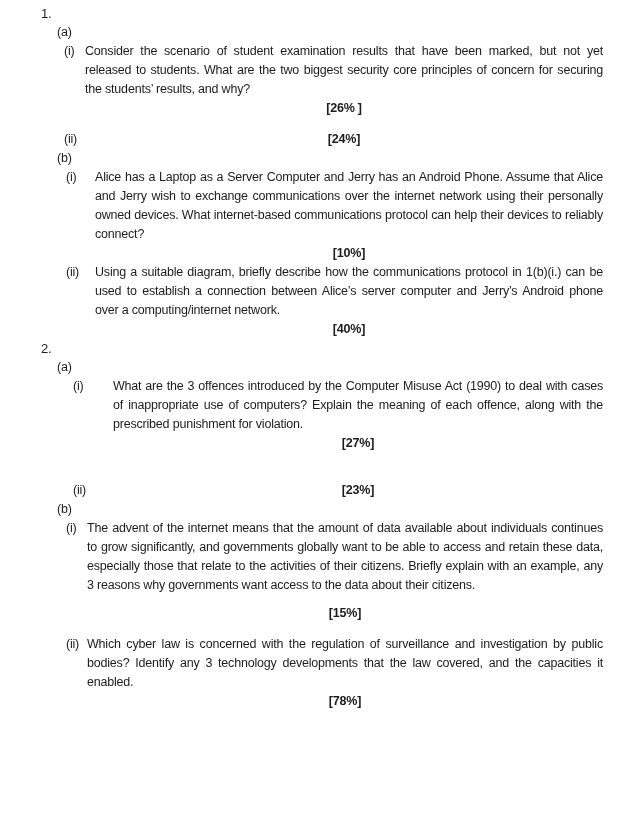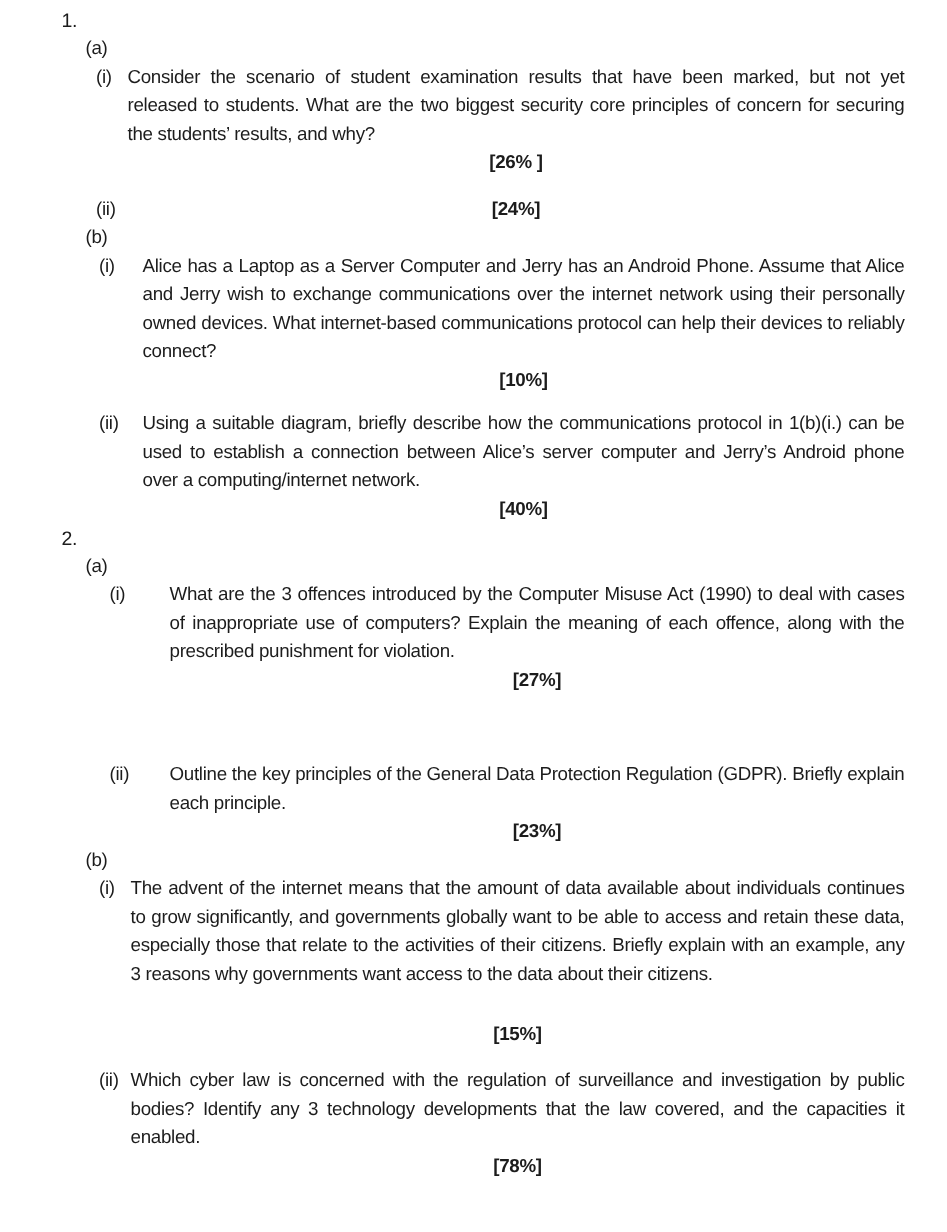--- a/index.html
+++ b/index.html
@@ -47,23 +47,23 @@
   .ind-1a { margin-left: 23px; }
   .ind-1a .item-label { width: 21px; }
   .ind-1b { margin-left: 25px; }
   .ind-1b .item-label { width: 29px; }
   .ind-2a { margin-left: 32px; }
   .ind-2a .item-label { width: 40px; }
   .ind-2b { margin-left: 25px; }
   .ind-2b .item-label { width: 21px; }
   
   .mb12 { margin-bottom: 12px; }
-  .mb10 { margin-bottom: 10px; }
-  .mb28 { margin-bottom: 44px; }
-  .marks-gap { margin-top: 21px; }
+  .mb10 { }
+  .mb28 { margin-bottom: 28px; }
+  .marks-gap { margin-top: 9px; }
 </style>
 </head>
 <body>
 
 <div class="doc">
 
   <div class="q-number">1.</div>
 
   <div class="part-label">(a)</div>
 
@@ -108,21 +108,20 @@
     <span class="item-label">(i)</span>
     <div class="item-body">
       <div class="item-text">What are the 3 offences introduced by the Computer Misuse Act (1990) to deal with cases of inappropriate use of computers? Explain the meaning of each offence, along with the prescribed punishment for violation.</div>
       <div class="marks-line mb28">[27%]</div>
     </div>
   </div>
 
   <div class="q-item ind-2a">
     <span class="item-label">(ii)</span>
     <div class="item-body">
-      <div class="item-text">Outline the key principles of the General Data Protection Regulation (GDPR). Briefly explain each principle.</div>
       <div class="marks-line">[23%]</div>
     </div>
   </div>
 
   <div class="part-label">(b)</div>
 
   <div class="q-item ind-2b">
     <span class="item-label">(i)</span>
     <div class="item-body">
       <div class="item-text">The advent of the internet means that the amount of data available about individuals continues to grow significantly, and governments globally want to be able to access and retain these data, especially those that relate to the activities of their citizens. Briefly explain with an example, any 3 reasons why governments want access to the data about their citizens.</div>

